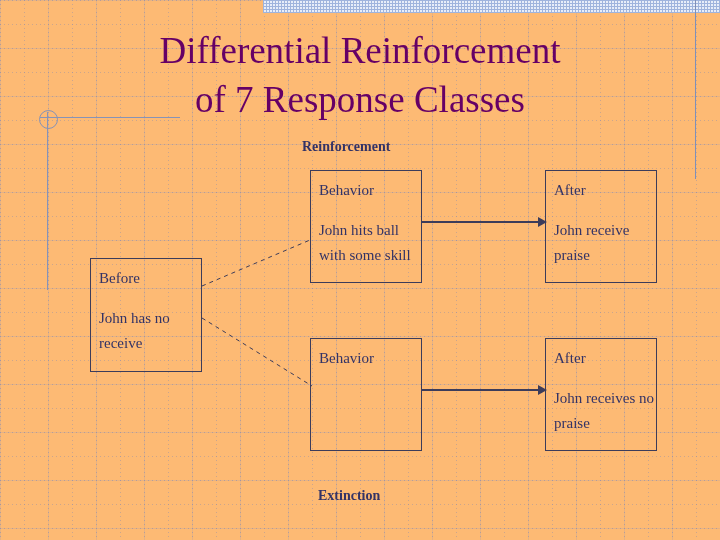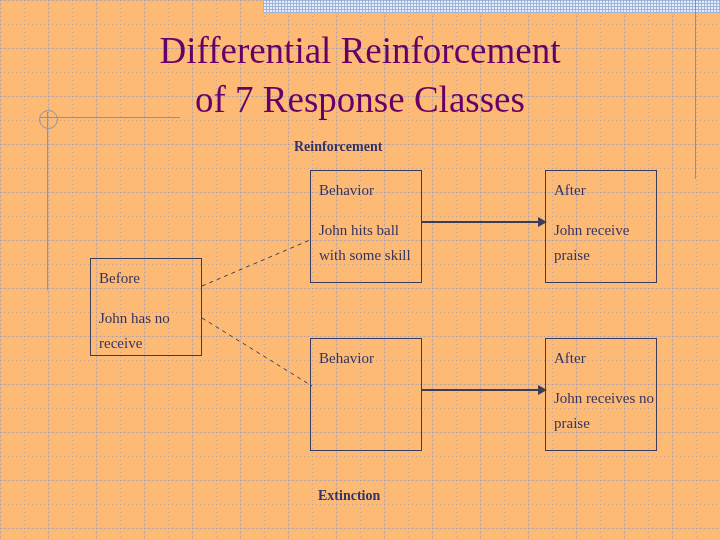--- a/index.html
+++ b/index.html
@@ -110,39 +110,39 @@
 
   
   .caption {
     position: absolute;
     color: #333366;
     font-weight: bold;
     font-size: 14px;
     font-family: "Liberation Serif", "DejaVu Serif", serif;
     white-space: nowrap;
   }
-  #caption-reinforcement { left: 294px; top: 139px; }
+  #caption-reinforcement { left: 302px; top: 139px; }
   #caption-extinction    { left: 318px; top: 488px; }
 
   
   .box {
     position: absolute;
     border: 1px solid #3c3c5a;
     background: transparent;
     box-sizing: border-box;
     color: #333366;
     font-size: 15px;
     line-height: 1.62;
     font-family: "Liberation Serif", "DejaVu Serif", serif;
     padding: 7px 0 0 8px;
   }
   .box .hdr { display: block; margin-bottom: 16px; }
   .box .body { display: block; }
 
-  #box-before     { left: 90px;  top: 258px; width: 112px; height: 98px; }
+  #box-before     { left: 90px;  top: 258px; width: 112px; height: 114px; }
   #box-behavior-1 { left: 310px; top: 170px; width: 112px; height: 113px; }
   #box-after-1    { left: 545px; top: 170px; width: 112px; height: 113px; }
   #box-behavior-2 { left: 310px; top: 338px; width: 112px; height: 113px; }
   #box-after-2    { left: 545px; top: 338px; width: 112px; height: 113px; }
 
   
   .connectors {
     position: absolute;
     left: 0; top: 0; width: 720px; height: 540px;
     pointer-events: none;

